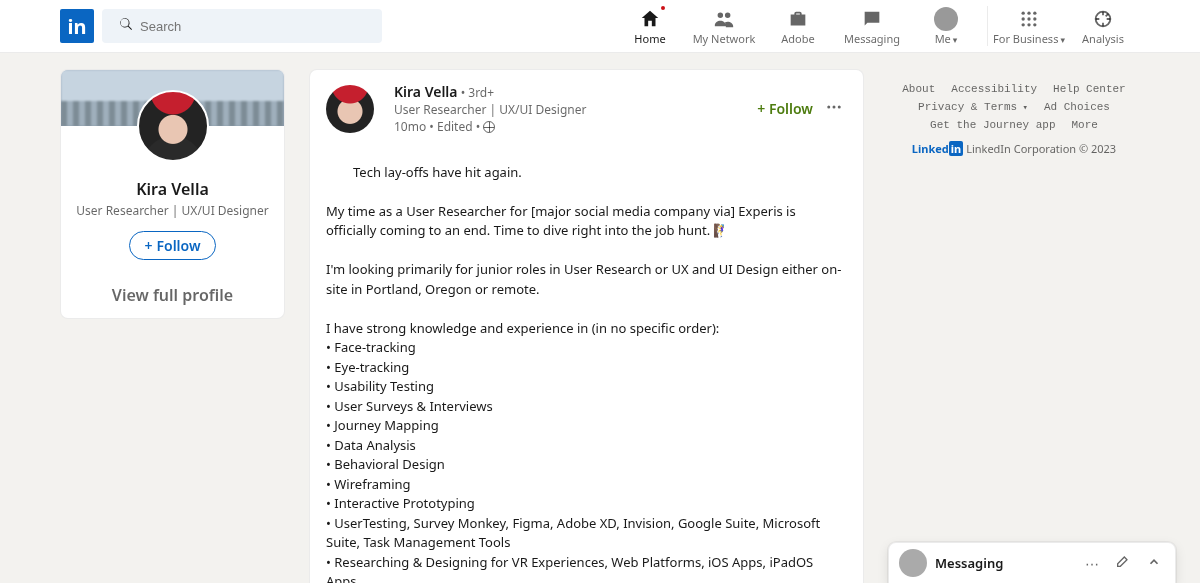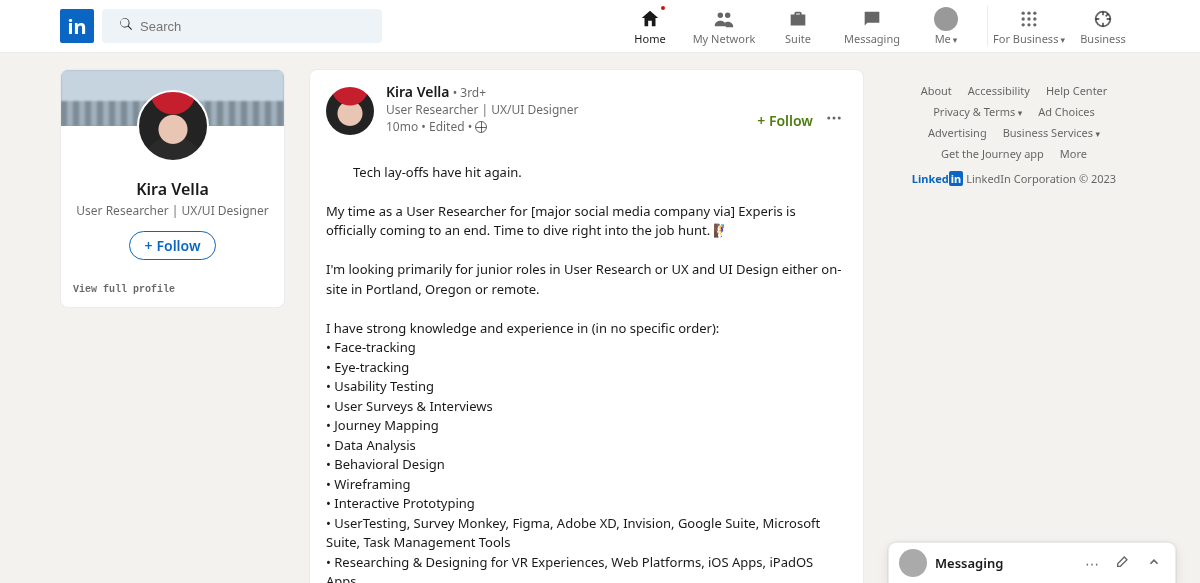--- a/index.html
+++ b/index.html
@@ -32,36 +32,36 @@
     repeating-linear-gradient(90deg, #778690 0 10px, #8a99a5 10px 20px) 50% 80%/60% 40% no-repeat; }
 .profile-av { width: 72px; height: 72px; border-radius: 50%; border: 2px solid #fff; background:
   radial-gradient(circle at 50% 0%, #c51f2e 0 22px, transparent 23px),
   radial-gradient(circle at 50% 55%, #e9c6b3 0 14px, transparent 15px),
   radial-gradient(circle at 50% 110%, #2a2a2a 0 30px, transparent 31px),
   #232323; margin: -36px auto 0; position: relative; }
 .profile-body { padding: 12px; text-align: center; }
 .profile-name { font-size: 16px; font-weight: 600; margin-top: 4px; }
 .profile-head { color: rgba(0,0,0,.6); font-size: 12px; margin-top: 2px; }
 .follow-pill { display: inline-flex; align-items: center; gap: 4px; border: 1px solid #0a66c2; color: #0a66c2; border-radius: 16px; padding: 4px 14px; font-weight: 600; font-size: 14px; margin-top: 12px; cursor: pointer; }
-.view-full { display: block; padding: 12px; font-weight: 600; color: rgba(0,0,0,.6); font-size: 10px; cursor: pointer; font-family: Liberation Mono, monospace; }
+.view-full { display: block; text-align: center; padding: 12px; font-weight: 600; color: rgba(0,0,0,.6); font-size: 16px; cursor: pointer; }
 .post-card { padding: 12px 16px; }
-.post-head { display: flex; align-items: flex-end; gap: 12px; }
+.post-head { display: flex; align-items: center; gap: 20px; }
 .post-av { width: 48px; height: 48px; border-radius: 50%; background:
   radial-gradient(circle at 50% 0%, #c51f2e 0 18px, transparent 19px),
   radial-gradient(circle at 50% 55%, #e9c6b3 0 12px, transparent 13px),
   #232323; flex: none; }
 .post-meta { font-size: 12px; color: rgba(0,0,0,.6); line-height: 1.4; flex: 1; }
 .post-author { font-size: 14px; font-weight: 600; color: rgba(0,0,0,.9); }
 .post-actions-top { display: flex; align-items: center; gap: 8px; }
 .follow-inline { color: #4d7c0f; font-weight: 600; font-size: 14px; display: flex; align-items: center; gap: 2px; cursor: pointer; }
 .overflow-btn { color: rgba(0,0,0,.6); cursor: pointer; padding: 4px; }
 .post-body { font-size: 13px; line-height: 1.5; margin-top: 8px; white-space: pre-wrap; }
 .footer-links { text-align: center; font-size: 11px; color: rgba(0,0,0,.6); padding: 14px 0; }
 .footer-links .row { display: flex; justify-content: center; gap: 16px; margin-bottom: 6px; flex-wrap: wrap; }
-.footer-links a { color: rgba(0,0,0,.6); text-decoration: none; cursor: pointer; }
+.footer-links a { color: rgba(0,0,0,.6); text-decoration: none; cursor: pointer; font-family: Liberation Mono, monospace; }
 .footer-links .caret::after { content: " ▾"; font-size: 9px; }
 .footer-brand { margin-top: 10px; font-size: 11px; }
 .footer-brand b { color: #0a66c2; text-align: center; }
 .msg-bar { position: fixed; bottom: 0; right: 24px; width: 288px; background: #fff; border: 1px solid rgba(0,0,0,.08); border-bottom: 0; border-radius: 8px 8px 0 0; box-shadow: 0 0 0 1px rgba(0,0,0,.05), 0 4px 12px rgba(0,0,0,.1); display: flex; align-items: center; padding: 6px 10px; gap: 8px; }
 .msg-av { width: 28px; height: 28px; border-radius: 50%; background: #aaa; }
 .msg-title { font-weight: 600; font-size: 13px; flex: 1; }
 .msg-ctrl { color: rgba(0,0,0,.6); cursor: pointer; padding: 2px 4px; }
 .globe { display: inline-block; width: 12px; height: 12px; border: 1px solid rgba(0,0,0,.6); border-radius: 50%; position: relative; vertical-align: middle; }
 .globe::before, .globe::after { content: ""; position: absolute; background: rgba(0,0,0,.6); }
 .globe::before { left: 0; right: 0; top: 50%; height: 1px; }
@@ -98,21 +98,21 @@
             </svg>
           </span>
         <span class="nav-label">My Network</span>
       </div>
       <div class="nav-item">
         <span class="nav-icon">
             <svg width="22" height="22" viewBox="0 0 24 24" fill="currentColor">
               <path d="M10 4h4a2 2 0 012 2v1h4v12H4V7h4V6a2 2 0 012-2zm0 3h4V6h-4z"></path>
             </svg>
           </span>
-        <span class="nav-label">Suite</span>
+        <span class="nav-label">Adobe</span>
       </div>
       <div class="nav-item">
         <span class="nav-icon">
             <svg width="22" height="22" viewBox="0 0 24 24" fill="currentColor">
               <path d="M4 4h16v12H7l-3 3z"></path>
             </svg>
           </span>
         <span class="nav-label">Messaging</span>
       </div>
       <div class="nav-item with-caret">
@@ -136,21 +136,21 @@
           </span>
         <span class="nav-label">For Business</span>
       </div>
       <div class="nav-item">
         <span class="nav-icon">
             <svg width="22" height="22" viewBox="0 0 24 24" fill="none" stroke="currentColor" stroke-width="2">
               <circle cx="12" cy="12" r="8"></circle>
               <path d="M12 4v4m0 8v4m8-8h-4m-8 0H4m13.7-5.7l-2.8 2.8"></path>
             </svg>
           </span>
-        <span class="nav-label">Business</span>
+        <span class="nav-label">Analysis</span>
       </div>
     </nav>
   </div>
 </header>
 
 <div class="main-wrap">
   <aside class="col-left">
     <div class="card">
       <div class="profile-banner"></div>
       <div class="profile-av"></div>
@@ -225,24 +225,20 @@
       <div class="row">
         <a>About</a>
         <a>Accessibility</a>
         <a>Help Center</a>
       </div>
       <div class="row">
         <a class="caret">Privacy &amp; Terms</a>
         <a>Ad Choices</a>
       </div>
       <div class="row">
-        <a>Advertising</a>
-        <a class="caret">Business Services</a>
-      </div>
-      <div class="row">
         <a>Get the Journey app</a>
         <a>More</a>
       </div>
       <div class="footer-brand">
         <b>Linked</b><span style="background:#0a66c2;color:#fff;padding:0 2px;border-radius:2px;font-weight:700;">in</span>
         <span>LinkedIn Corporation © 2023</span>
       </div>
     </div>
   </aside>
 </div>

